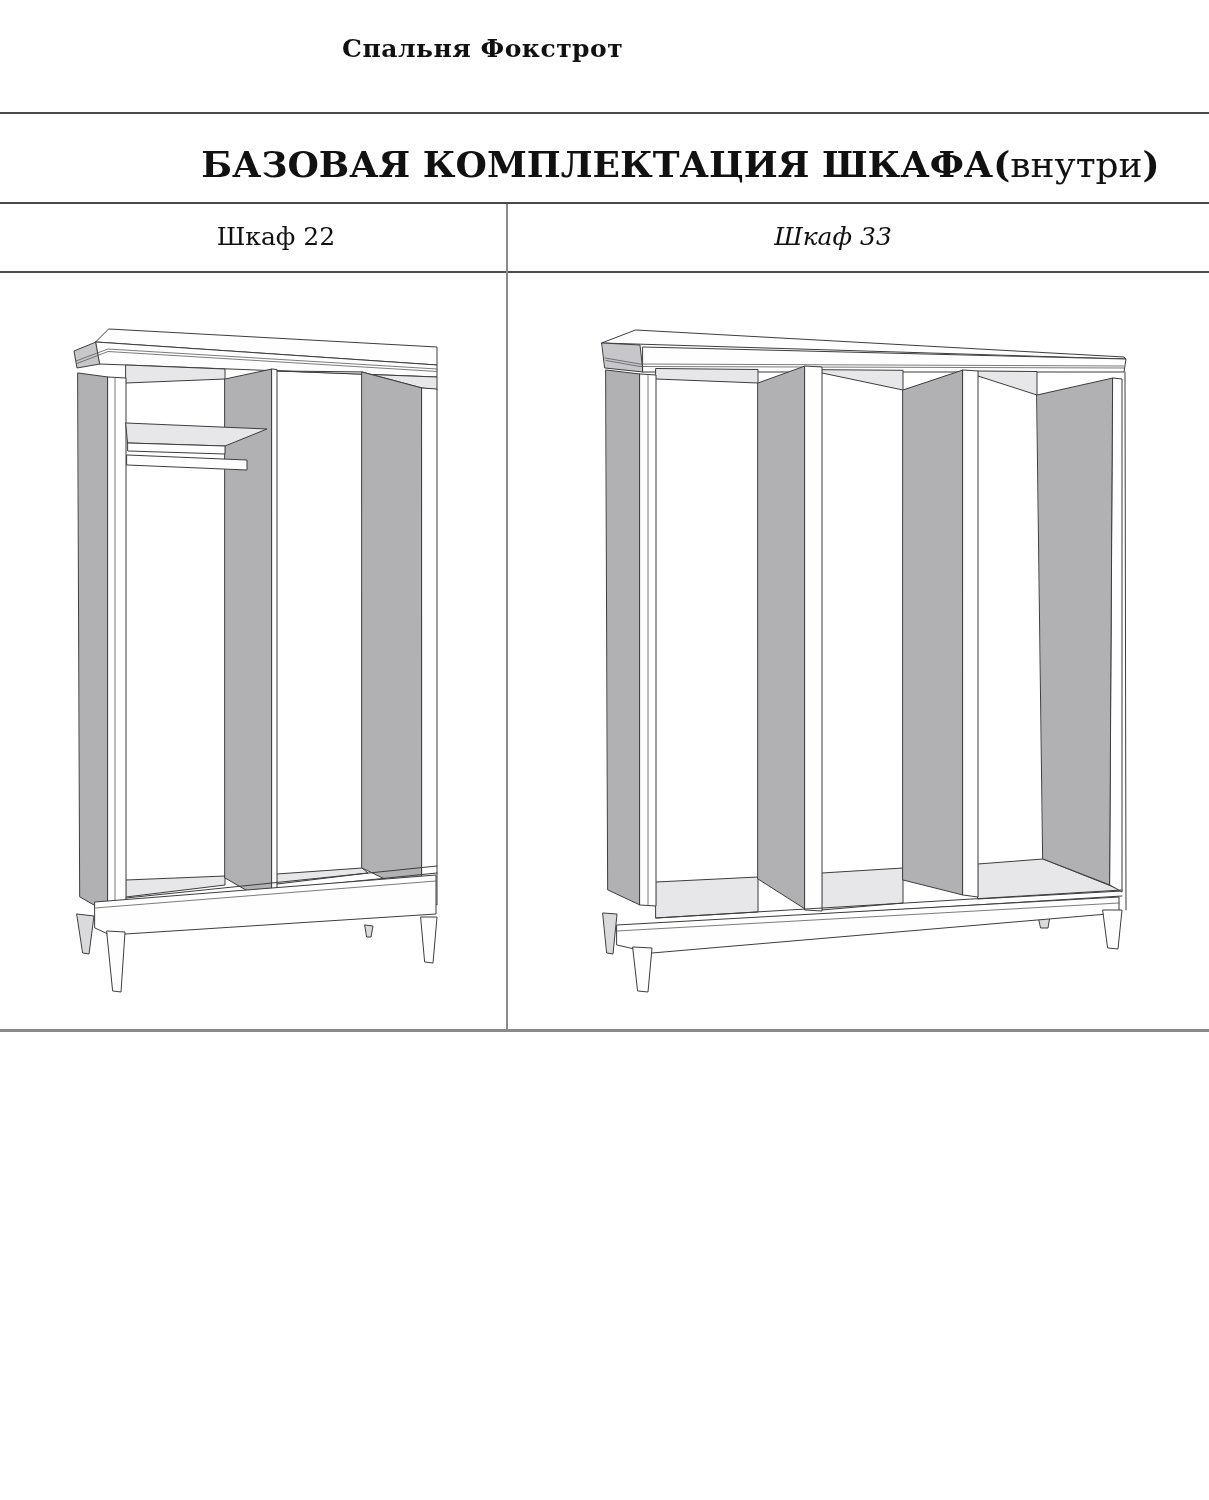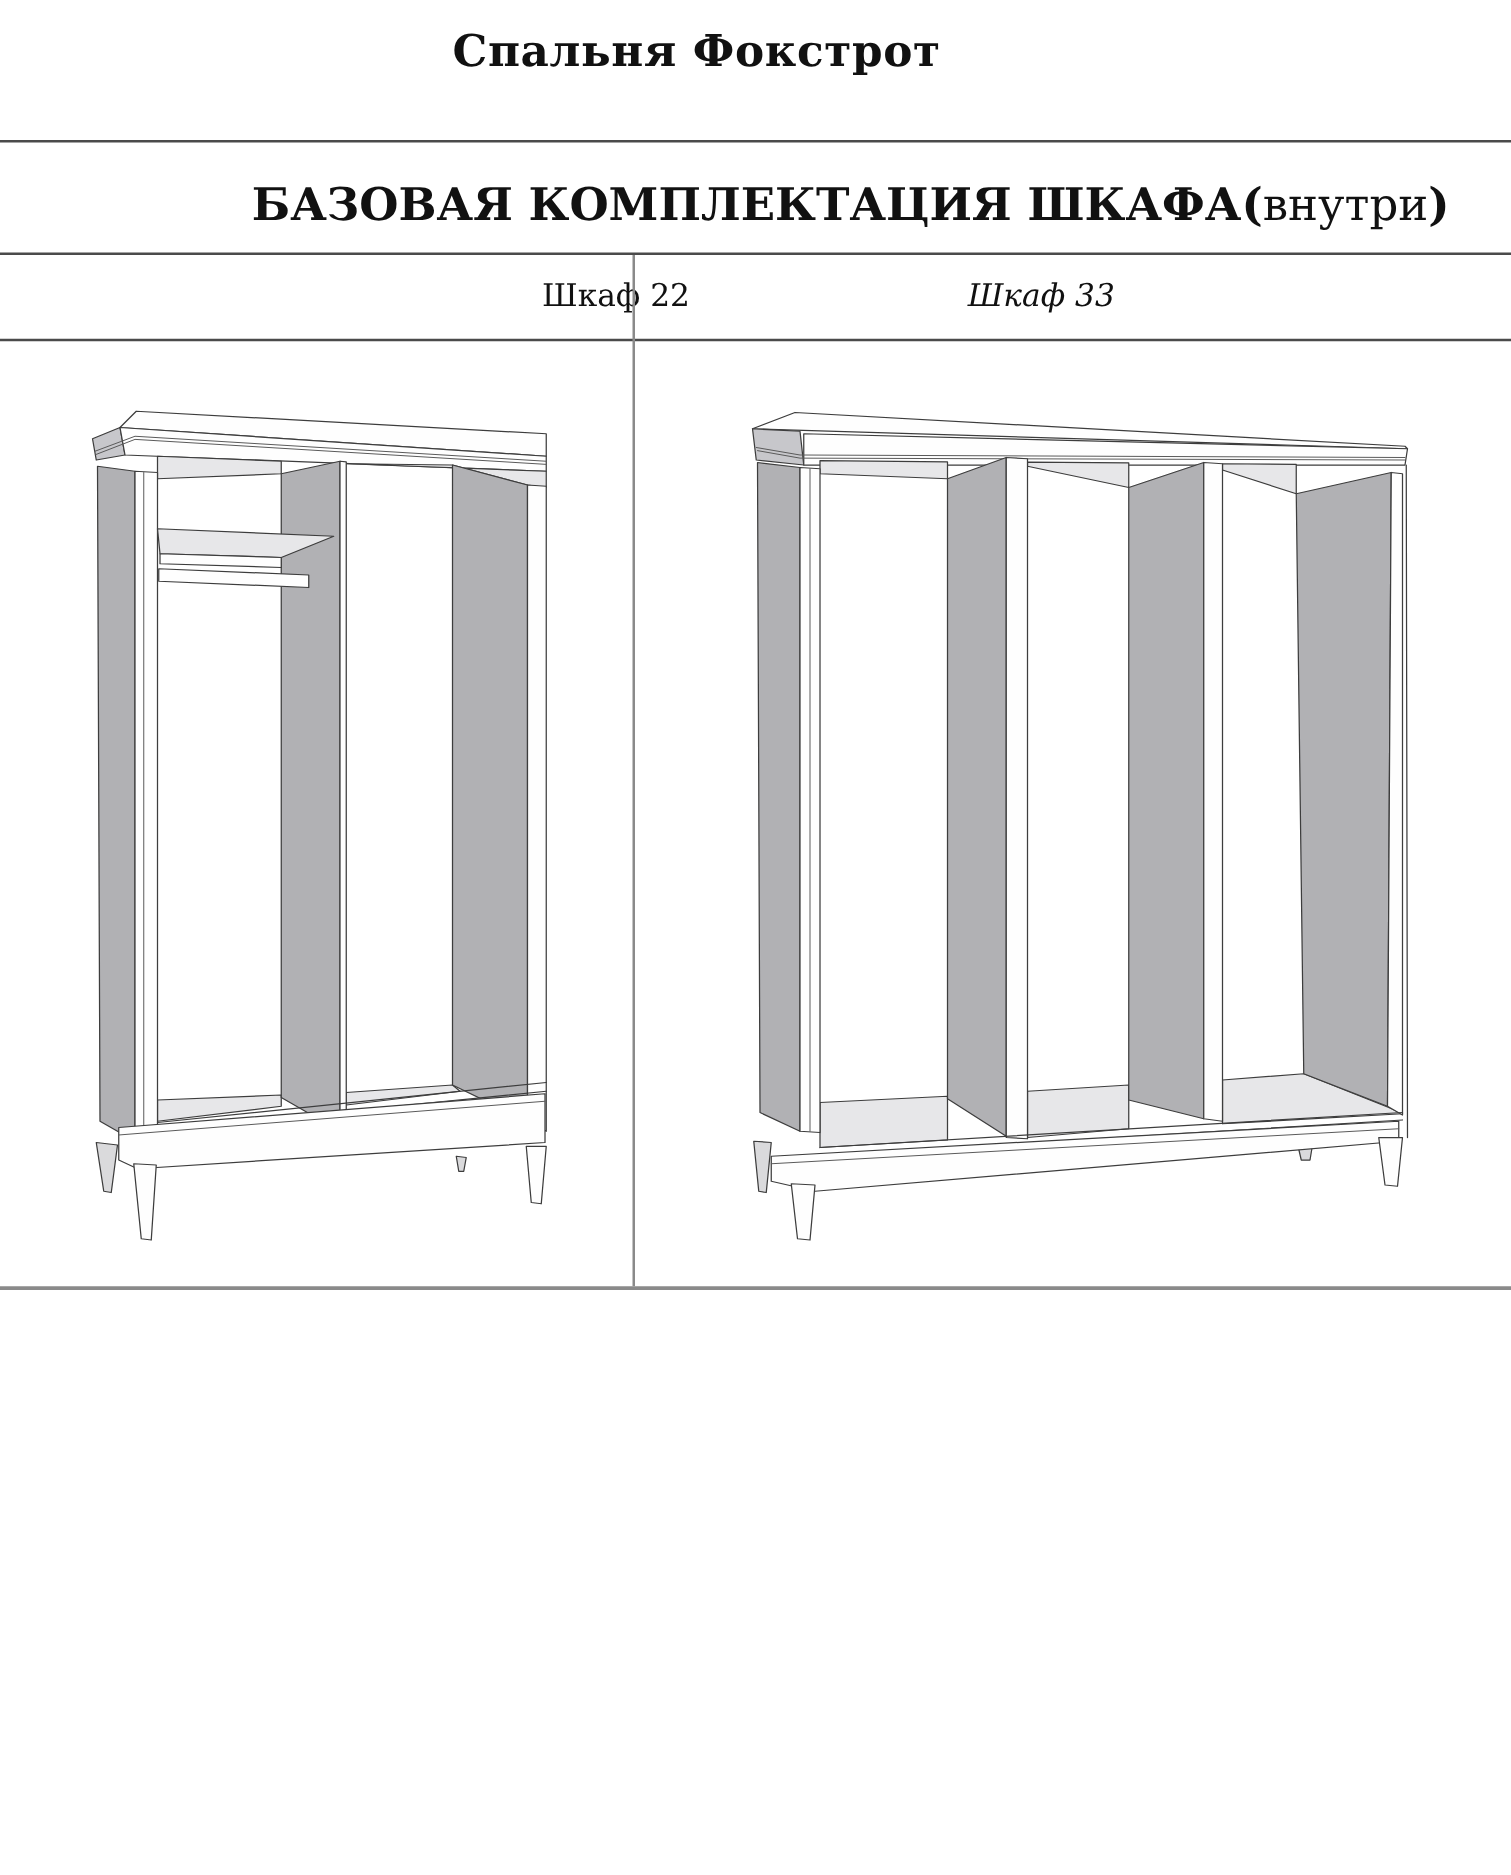--- a/index.html
+++ b/index.html
@@ -3,35 +3,35 @@
 <meta charset="utf-8">
 <style>
   html,body{margin:0;padding:0;}
   body{
     width:1209px;height:1500px;position:relative;background:#ffffff;
     font-family:"DejaVu Serif","Liberation Serif",serif;color:#111;
     overflow:hidden;
   }
   .abs{position:absolute;}
   .page-title{
-    left:342px;top:21px;font-size:35px;font-weight:bold;letter-spacing:.5px;white-space:nowrap;margin-left:20px;
+    left:342px;top:34px;font-size:25px;font-weight:bold;letter-spacing:.5px;white-space:nowrap;
   }
   .rule{left:0;width:1209px;background:#4a4a4a;height:2px;}
   .rule-1{top:112px;}
   .rule-2{top:202px;}
   .rule-3{top:271px;}
   .rule-bottom{top:1029px;height:3px;background:#8a8a8a;}
   .vrule{left:506px;top:204px;width:2px;height:825px;background:#8a8a8a;}
   .section-heading{
     left:0;right:0;top:143px;text-align:center;padding-left:152px;
     font-size:36px;white-space:nowrap;
   }
   .section-heading .b{font-weight:bold;}
   .col-head{top:222px;text-align:center;font-size:25px;line-height:30px;}
-  .col-head-left{left:0;width:552px;text-align:right;}
+  .col-head-left{left:0;width:552px;}
   .col-head-right{left:482px;width:702px;font-style:italic;}
   .cell-svg{display:block;}
   .cell-left{left:0;top:273px;}
   .cell-right{left:507px;top:273px;}
   svg .w{fill:#fefefe;}
   svg .g{fill:#b1b1b4;}
   svg .l{fill:#e7e7e9;}
   svg .c{fill:#c7c7cb;}
   svg .sh{fill:#dadadc;}
   svg *{stroke:#3d3d3d;stroke-width:1;stroke-linejoin:round;stroke-linecap:round;}

